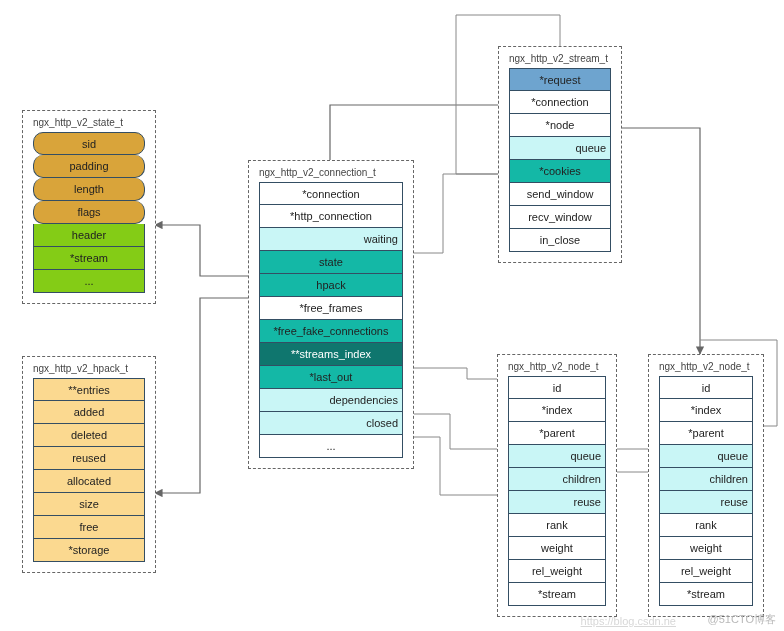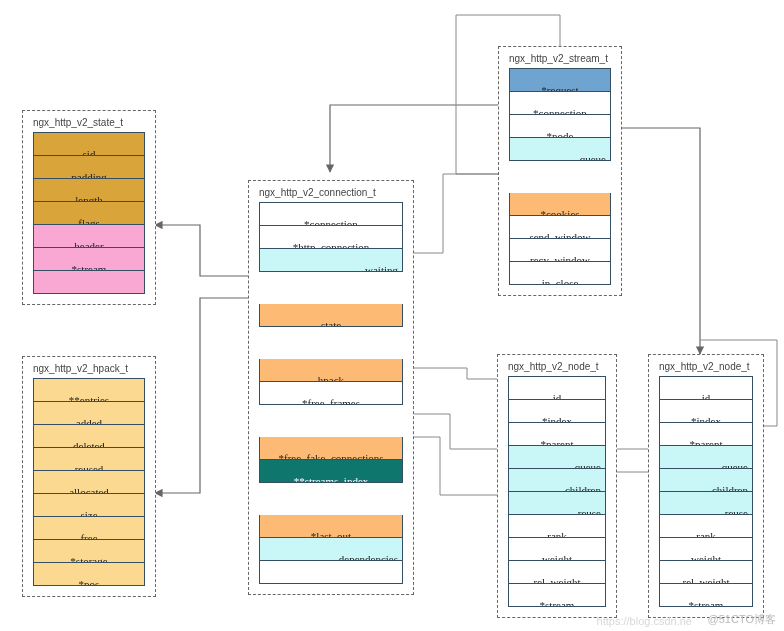--- a/index.html
+++ b/index.html
@@ -35,51 +35,51 @@
   .rows { display: flex; flex-direction: column; }
   .row {
     border: 1px solid #344e63;
     border-top: none;
     height: 23px;
     line-height: 21px;
     text-align: center;
     font-size: 11px;
     white-space: nowrap;
     overflow: hidden;
-    padding: 11px 4px;
-    font-family: Liberation Serif, serif;
+    padding: 1px 4px;
   }
   .rows .row:first-child { border-top: 1px solid #344e63; }
   .c-white  { background: #ffffff; }
-  .c-lblue  { background: #fdba74; margin-top: 32px; }
+  .c-lblue  { background: #14b8a6; }
   .c-cyan   { background: #c9f6f6; text-align: right; }
   .c-dblue  { background: #0f766e; color: #fff; }
   .c-mblue  { background: #6ea4cf; }
-  .c-gold   { background: #d9a43a; }
-  .c-lgold  { background: #f9a8d4; text-align: center; }
+  .c-gold   { background: #d9a43a; border-radius: 10px; }
+  .c-lgold  { background: #84cc16; text-align: center; }
   .c-amber  { background: #fbd990; }
   svg.wires {
     position: absolute;
     left: 0; top: 0;
     width: 784px; height: 631px;
     pointer-events: none;
   }
   .watermark {
     position: absolute;
     right: 8px;
     bottom: 4px;
     font-size: 11px;
     color: #b9b9b9;
   }
   .watermark2 {
     position: absolute;
-    right: 92px;
+    right: 108px;
     bottom: 4px;
     font-size: 11px;
     color: #d8d8d8;
+    text-decoration: underline;
   }
 </style>
 </head>
 <body>
 
 <div id="canvas">
 
   <svg class="wires">
     <defs>
       <marker id="arrow" viewBox="0 0 10 10" refX="9" refY="5" markerWidth="7" markerHeight="7" orient="auto-start-reverse">
@@ -128,37 +128,37 @@
     <div class="title">ngx_http_v2_hpack_t</div>
     <div class="rows">
         <div class="row c-amber">**entries</div>
         <div class="row c-amber">added</div>
         <div class="row c-amber">deleted</div>
         <div class="row c-amber">reused</div>
         <div class="row c-amber">allocated</div>
         <div class="row c-amber">size</div>
         <div class="row c-amber">free</div>
         <div class="row c-amber">*storage</div>
-        <div class="row c-amber">*pos</div>
-      </div>
-  </div>
-
-  <div class="struct" style="left:248px; top:180px; width:166px;">
+      </div>
+  </div>
+
+  <div class="struct" style="left:248px; top:160px; width:166px;">
     <div class="title">ngx_http_v2_connection_t</div>
     <div class="rows">
         <div class="row c-white">*connection</div>
         <div class="row c-white">*http_connection</div>
         <div class="row c-cyan">waiting</div>
         <div class="row c-lblue">state</div>
         <div class="row c-lblue">hpack</div>
         <div class="row c-white">*free_frames</div>
         <div class="row c-lblue">*free_fake_connections</div>
         <div class="row c-dblue">**streams_index</div>
         <div class="row c-lblue">*last_out</div>
         <div class="row c-cyan">dependencies</div>
+        <div class="row c-cyan">closed</div>
         <div class="row c-white">...</div>
       </div>
   </div>
 
   <div class="struct" style="left:498px; top:46px; width:124px;">
     <div class="title">ngx_http_v2_stream_t</div>
     <div class="rows">
         <div class="row c-mblue">*request</div>
         <div class="row c-white">*connection</div>
         <div class="row c-white">*node</div>

